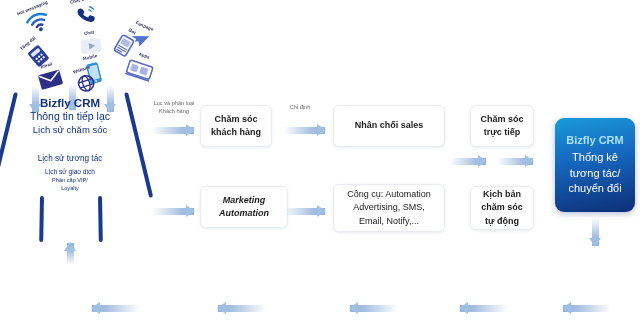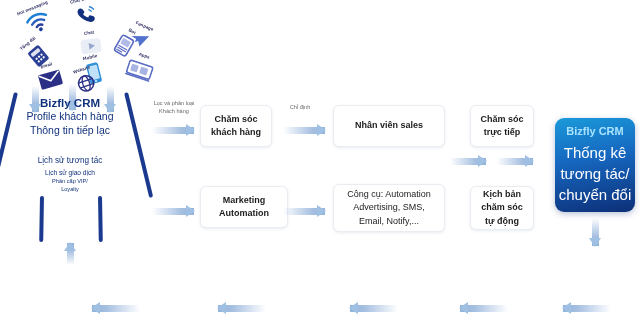--- a/index.html
+++ b/index.html
@@ -95,21 +95,21 @@
   .box.thin{font-weight:400;}
 
   .crmbox{
     position:absolute;border-radius:9px;
     background:linear-gradient(170deg,#1a9ada 0%,#1668c0 42%,#0d2f78 100%);
     color:#ffffff;text-align:center;
     display:flex;flex-direction:column;align-items:center;justify-content:center;
     box-shadow:0 2px 6px rgba(20,50,120,.30);
   }
   .crmbox .t{font-size:11px;font-weight:700;color:#a9e3ff;line-height:1.3;margin-bottom:3px;}
-  .crmbox .s{font-size:15px;line-height:1.42;color:#ffffff;}
+  .crmbox .s{font-size:11px;line-height:1.42;color:#ffffff;}
 
   
   .cap{position:absolute;font-size:5.6px;color:#6b6b70;text-align:center;line-height:1.4;}
 
   .footnote{
     position:absolute;left:0;top:270px;width:640px;text-align:center;
     font-size:9.6px;font-weight:700;color:#1c1c1c;
   }
 </style>
 </head>
@@ -245,22 +245,22 @@
 
   <div class="funnel">
     <div class="side lside"></div>
     <div class="side rside"></div>
     <div class="side lstem"></div>
     <div class="side rstem"></div>
   </div>
 
   <div class="funnel-text">
     <div class="ft-title">Bizfly CRM</div>
-    <div class="ft-1">Profile khách hàng</div>
     <div class="ft-1">Thông tin tiếp lạc</div>
+    <div class="ft-2">Lịch sử chăm sóc</div>
     <div class="ft-3" style="margin-top:18px;">Lịch sử tương tác</div>
     <div class="ft-4" style="margin-top:3px;">Lịch sử giao dịch</div>
     <div class="ft-5">Phân cấp VIP/</div>
     <div class="ft-5">Loyalty</div>
   </div>
 
   <div class="ar u" style="left:64px;top:243px;height:22px;">
       <span class="tail"></span>
       <span class="head"></span>
     </div>
@@ -275,31 +275,31 @@
     </div>
 
   <div class="box" style="left:200px;top:105px;width:72px;height:42px;white-space:pre-line;">Chăm sóc
 khách hàng</div>
 
   <div class="ar r" style="left:283px;top:124px;width:42px;">
       <span class="tail"></span>
       <span class="head"></span>
     </div>
 
-  <div class="box" style="left:333px;top:105px;width:112px;height:42px;white-space:pre-line;">Nhân viên sales</div>
+  <div class="box" style="left:333px;top:105px;width:112px;height:42px;white-space:pre-line;">Nhân chối sales</div>
 
   <div class="box" style="left:470px;top:105px;width:64px;height:42px;white-space:pre-line;">Chăm sóc
 trực tiếp</div>
 
   <div class="ar r" style="left:152px;top:205px;width:42px;">
       <span class="tail"></span>
       <span class="head"></span>
     </div>
 
-  <div class="box" style="left:200px;top:186px;width:88px;height:42px;white-space:pre-line;">Marketing
+  <div class="box" style="left:200px;top:186px;width:88px;height:42px;white-space:pre-line;font-style:italic;">Marketing
 Automation</div>
 
   <div class="ar r" style="left:283px;top:205px;width:42px;">
       <span class="tail"></span>
       <span class="head"></span>
     </div>
 
   <div class="box thin" style="left:333px;top:184px;width:112px;height:48px;white-space:pre-line;font-weight:400;">Công cụ: Automation
 Advertising, SMS,
 Email, Notify,...</div>

